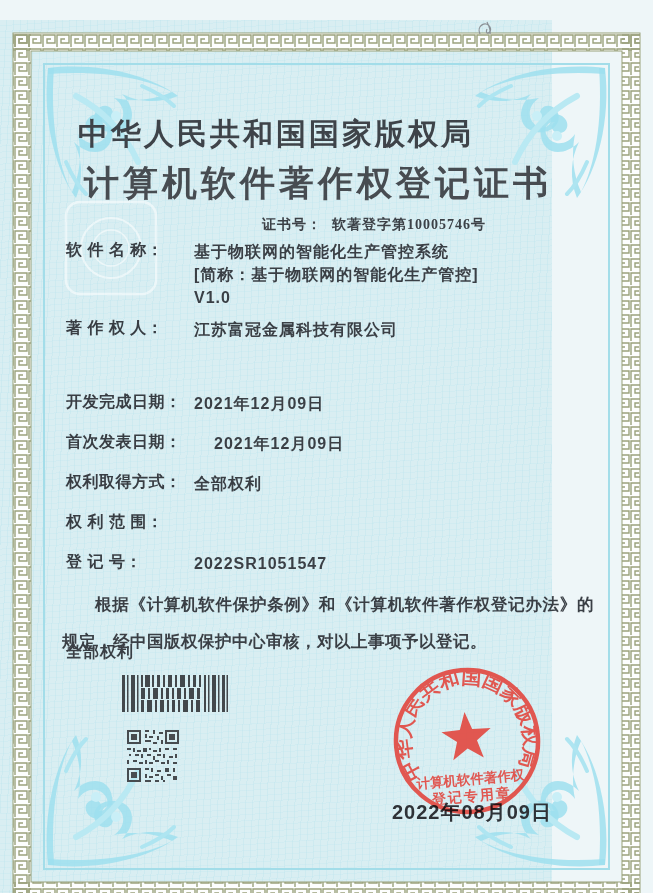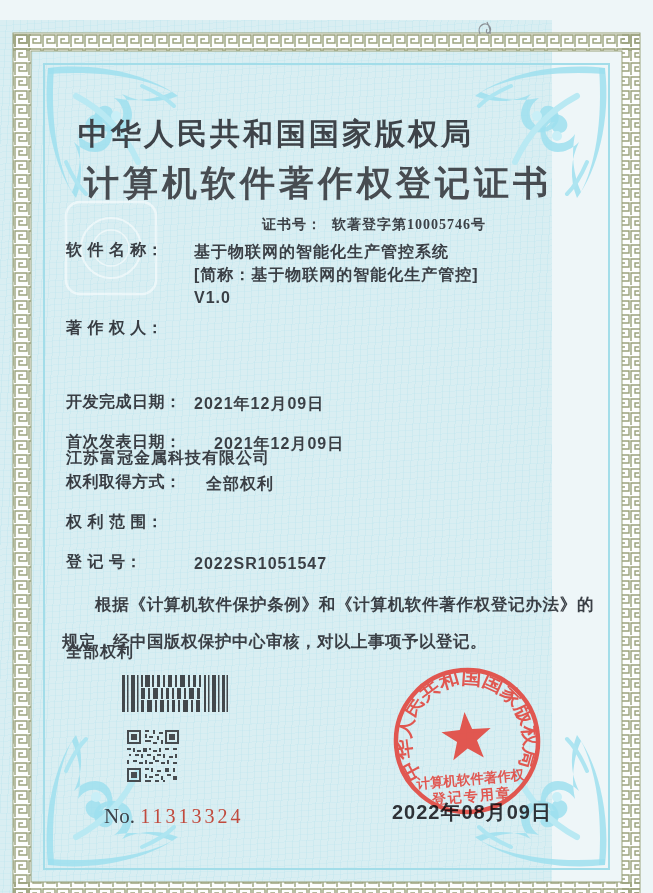--- a/index.html
+++ b/index.html
@@ -41,24 +41,24 @@
 
   .field{position:absolute;left:66px;width:530px;display:flex;}
   .field .flabel{
     flex:0 0 128px;font-weight:700;font-size:16px;color:#383d43;letter-spacing:.5px;
   }
   .field .fvalue{
     font-weight:700;font-size:16px;color:#3a3f45;letter-spacing:1px;
     white-space:pre-line;line-height:23px;
   }
   .f-name{top:220px;}
-  .f-owner{top:298px;flex-direction:column;}
+  .f-owner{top:298px;}
   .f-dev{top:372px;}
   .f-pub{top:412px;gap:20px;}
-  .f-acq{top:452px;gap:12px;}
+  .f-acq{top:452px;}
   .f-scope{top:492px;flex-direction:column;}
   .f-reg{top:532px;}
 
   .statement{
     position:absolute;left:62px;top:566px;width:532px;
     font-weight:700;font-size:16.5px;color:#3a3f45;
     line-height:37px;text-indent:2em;letter-spacing:.5px;text-align:justify;
   }
 
   .barcode{position:absolute;left:122px;top:655px;}
@@ -266,24 +266,20 @@
           <rect x="14" y="22" width="2" height="1"></rect>
         <rect x="17" y="23" width="1" height="2"></rect>
           <rect x="20" y="22" width="2" height="1"></rect>
           <rect x="23" y="23" width="2" height="2"></rect>
         <rect x="9" y="25" width="3" height="1"></rect>
           <rect x="14" y="25" width="2" height="1"></rect>
           <rect x="18" y="25" width="1" height="1"></rect>
       </g>
     </svg>
 
-    <div class="serial">
-      <span>No.</span>
-      <span class="num">11313324</span>
-    </div>
 
     <div class="issue-date">2022年08月09日</div>
 
     <svg class="seal" width="152" height="152" viewBox="0 0 152 152">
       <circle cx="76" cy="76" r="71" fill="none" stroke="#e14b44" stroke-width="4.5"></circle>
       <path id="sealArc" d="M 29.3,108.7 A 57,57 0 1 1 122.7,108.7" fill="none"></path>
       <text font-family="'Liberation Serif','DejaVu Serif',serif" font-size="19" font-weight="700" fill="#e14b44">
         <textPath href="#sealArc" startOffset="2" textLength="242" lengthAdjust="spacingAndGlyphs">中华人民共和国国家版权局</textPath>
       </text>
       <polygon points="76,47 82.2,64.5 100.7,65 86,76.2 91.3,94 76,83.5 60.7,94 66,76.2 51.3,65 69.8,64.5" fill="#e14b44"></polygon>

